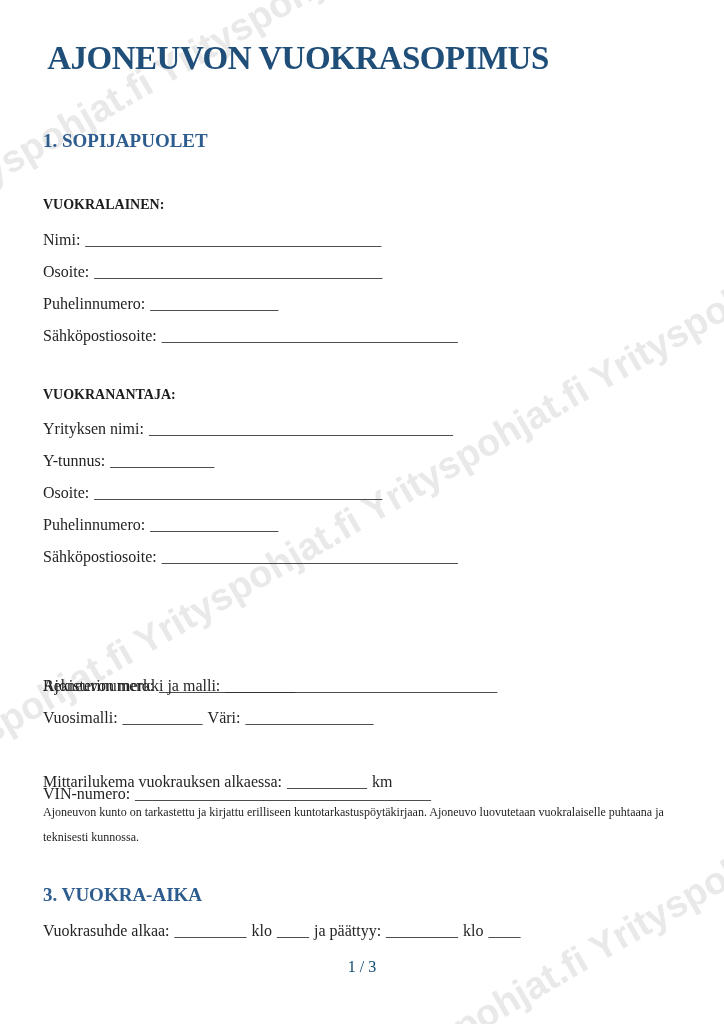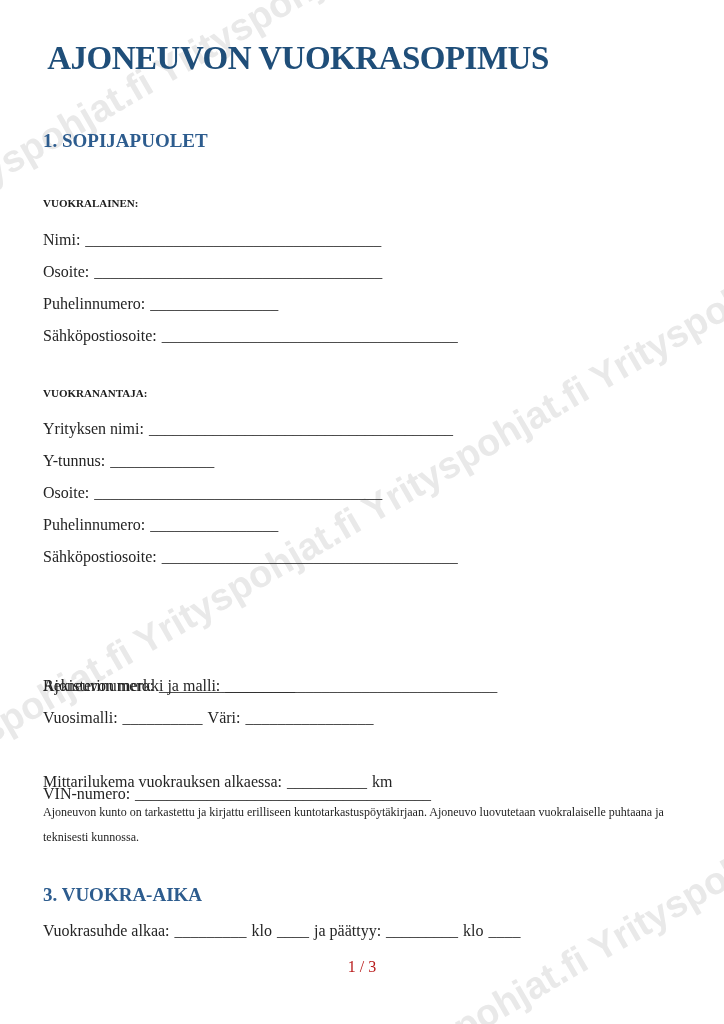--- a/index.html
+++ b/index.html
@@ -41,37 +41,37 @@
     line-height: 1.25;
   }
   .sec-head {
     position: absolute; left: 43px;
     font-size: 19px; font-weight: bold; color: #2d5c8e;
     line-height: 1.2;
     text-align: center;
   }
   .sub-head {
     position: absolute; left: 43px;
-    font-size: 11px; font-weight: bold; color: #1c1c1c;
+    font-size: 14px; font-weight: bold; color: #1c1c1c;
     line-height: 1.3;
   }
   .row {
     position: absolute; left: 43px; width: 660px;
     font-size: 16px; line-height: 1.3; white-space: nowrap;
   }
   .label { color: #242424; margin-right: 5px; }
   .mid-label { color: #242424; margin: 0 5px; }
   .blank { color: #2e2e2e; letter-spacing: 0; }
   .note {
     position: absolute; left: 43px; width: 662px;
     font-size: 12px; line-height: 24.5px; color: #242424;
   }
   .footer {
     position: absolute; left: 0; top: 958px; width: 724px;
-    text-align: center; font-size: 16px; color: #b91c1c;
+    text-align: center; font-size: 16px; color: #0c4a6e;
   }
 </style>
 </head>
 <body>
 
 <div class="page">
 
   <div class="wm wm-a">Yrityspohjat.fi Yrityspohjat.fi Yrityspohjat.fi Yrityspohjat.fi Yrityspohjat.fi Yrityspohjat.fi</div>
   <div class="wm wm-b">Yrityspohjat.fi Yrityspohjat.fi Yrityspohjat.fi Yrityspohjat.fi Yrityspohjat.fi Yrityspohjat.fi</div>
   <div class="wm wm-c">Yrityspohjat.fi Yrityspohjat.fi Yrityspohjat.fi Yrityspohjat.fi Yrityspohjat.fi Yrityspohjat.fi</div>

